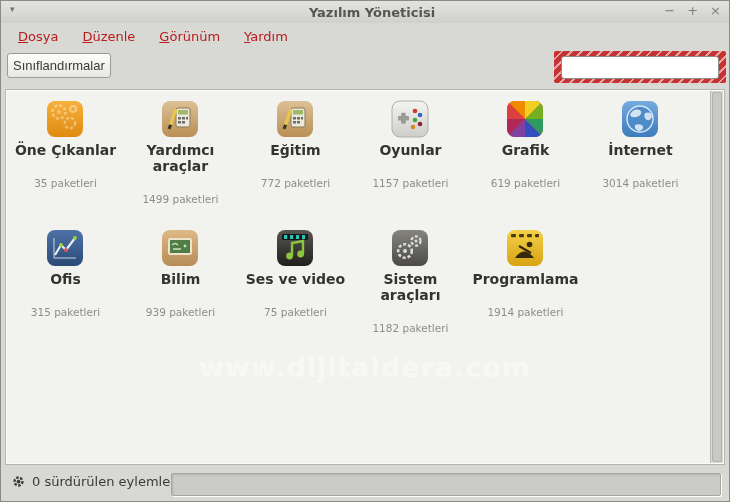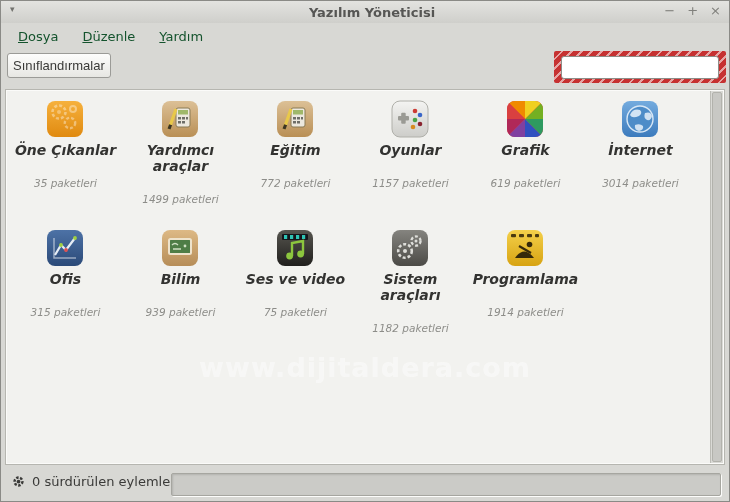--- a/index.html
+++ b/index.html
@@ -10,21 +10,21 @@
   
   .titlebar{height:22px;background:linear-gradient(#e3e3e0,#cfcfcb);
     display:flex;align-items:center;position:relative;}
   .win-menu{position:absolute;left:9px;top:3px;color:#72726e;font-size:9px;cursor:pointer;}
   .title{flex:1;text-align:center;font-weight:bold;font-size:13px;color:#565654;margin-left:14px;}
   .controls{position:absolute;right:8px;top:0;display:flex;gap:12px;color:#80807c;font-size:13px;}
   .ctrl{cursor:pointer;line-height:20px;}
 
   
   .menubar{height:26px;display:flex;align-items:center;padding-left:8px;gap:6px;}
-  .menu-item{padding:2px 9px;font-size:13px;color:#14532d;cursor:pointer;}
+  .menu-item{padding:2px 9px;font-size:13px;color:#b91c1c;cursor:pointer;}
   .menu-item u{text-decoration:underline;}
 
   
   .toolbar{height:40px;position:relative;}
   .btn-classify{position:absolute;left:6px;top:4px;padding:4px 5px;font-size:13px;color:#3a3a38;
     background:linear-gradient(#fdfdfc,#e7e7e3);border:1px solid #9b9b97;border-radius:3px;cursor:pointer;}
   .annotation{position:absolute;right:3px;top:2px;width:172px;height:32px;border-radius:2px;
     background:repeating-linear-gradient(135deg,#c63131 0 5px,#e6a4a4 5px 7px);
     display:flex;align-items:center;justify-content:center;}
   .search-box{width:152px;height:21px;background:#fff;border:1px solid #8d8d89;border-radius:3px;
@@ -33,21 +33,21 @@
     font-family:"DejaVu Sans",sans-serif;}
 
   
   .panel{position:absolute;left:4px;top:88px;right:4px;bottom:36px;background:#f2f2ef;
     border:1px solid #b6b6b0;box-shadow:inset 0 0 0 1px #fbfbf9;}
   .scrollbar{position:absolute;right:1px;top:1px;bottom:1px;width:12px;background:#dadad6;
     border-left:1px solid #bcbcb6;}
   .scroll-thumb{position:absolute;left:1px;right:1px;top:1px;bottom:1px;background:#c8c8c4;
     border:1px solid #b2b2ac;border-radius:2px;}
 
-  .grid{position:absolute;left:2px;right:26px;top:10px;display:flex;flex-wrap:wrap;font-style:italic;}
+  .grid{position:absolute;left:2px;right:26px;top:10px;display:flex;flex-wrap:wrap;}
   .cell{width:16.666%;display:flex;flex-direction:column;align-items:center;text-align:center;cursor:pointer;}
   .cell:nth-child(n+7){margin-top:24px;}
   .cat-icon{width:38px;height:38px;display:block;}
   .cat-name{font-size:14px;font-weight:bold;color:#333331;line-height:1.15;margin-top:4px;}
   .cat-count{font-size:10.5px;color:#8d8d89;margin-top:19px;}
 
   .watermark{position:absolute;left:0;right:0;top:262px;text-align:center;font-size:27px;
     font-weight:bold;color:#ffffff;opacity:.45;letter-spacing:1px;pointer-events:none;}
 
   
@@ -113,20 +113,21 @@
     <span class="controls">
       <span class="ctrl">−</span>
       <span class="ctrl">+</span>
       <span class="ctrl">×</span>
     </span>
   </div>
 
   <div class="menubar">
     <span class="menu-item"><u>D</u>osya</span>
     <span class="menu-item"><u>D</u>üzenle</span>
+    <span class="menu-item"><u>G</u>örünüm</span>
     <span class="menu-item"><u>Y</u>ardım</span>
   </div>
 
   <div class="toolbar">
     <button class="btn-classify">Sınıflandırmalar</button>
     <div class="annotation">
       <div class="search-box">
         <svg width="14" height="14" viewBox="0 0 14 14">
           <circle cx="6" cy="6" r="4" fill="none" stroke="#555" stroke-width="1.6"></circle>
           <line x1="9" y1="9" x2="12.5" y2="12.5" stroke="#555" stroke-width="1.8"></line>

